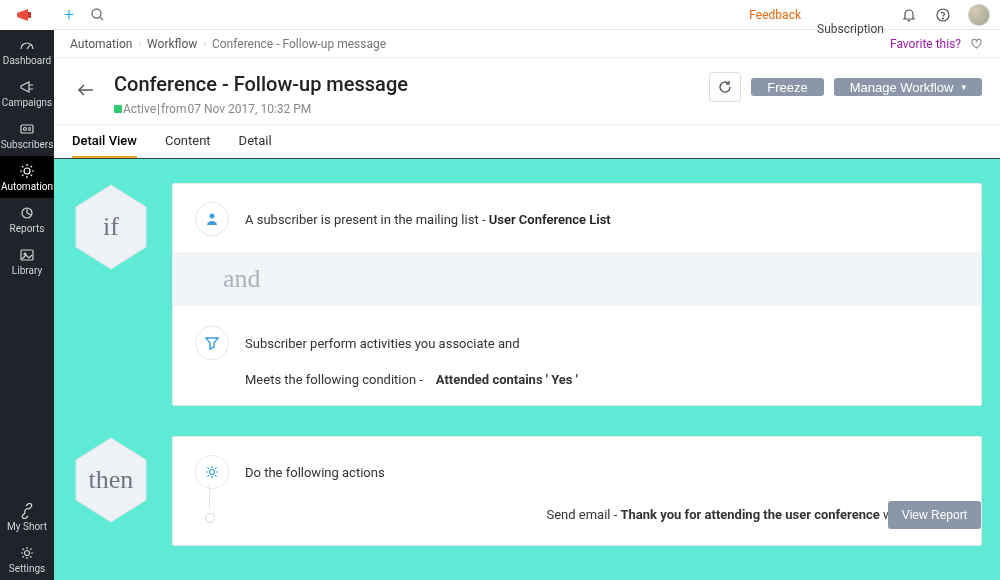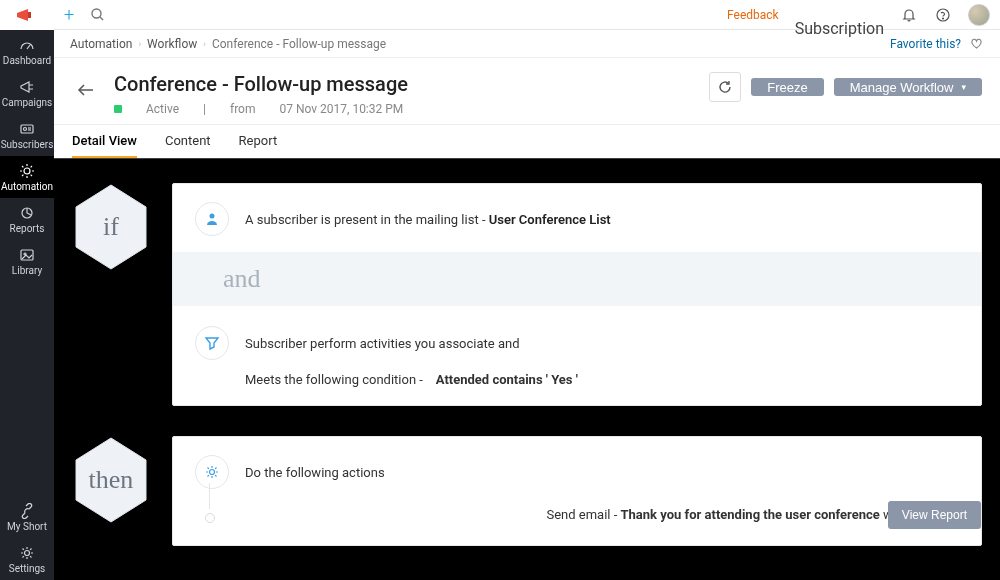--- a/index.html
+++ b/index.html
@@ -15,51 +15,51 @@
   .nav-item .ico { width: 16px; height: 16px; display: flex; align-items: center; justify-content: center; }
   .nav-bottom { margin-top: auto; }
 
   
   .main { flex: 1; display: flex; flex-direction: column; height: 100%; }
 
   
   .topbar { height: 30px; border-bottom: 1px solid #e6e6e6; display: flex; align-items: center; padding: 0 10px; gap: 14px; }
   .topbar-right { margin-left: auto; display: flex; align-items: center; gap: 16px; }
   .feedback { color: #e8690b; font-size: 12px; cursor: pointer; }
-  .sub-link { color: #444; font-size: 16px; cursor: pointer; margin-top: 28px; }
+  .sub-link { color: #444; font-size: 12px; cursor: pointer; margin-top: 28px; }
   .top-icon { width: 18px; height: 18px; display: flex; align-items: center; justify-content: center; color: #555; cursor: pointer; }
   .avatar { width: 22px; height: 22px; border-radius: 50%; background: radial-gradient(circle at 30% 30%, #d8c9b4, #9aa48f); border: 1px solid #ccc; }
   .plus-btn { color: #1aa3e8; font-size: 18px; font-weight: 300; cursor: pointer; }
   .search-btn svg { stroke: #777; }
 
   
   .crumbar { height: 28px; border-bottom: 1px solid #eee; display: flex; align-items: center; padding: 0 16px; font-size: 12px; color: #777; }
   .crumbar .crumb { color: #555; }
   .crumbar .sep { margin: 0 6px; color: #bbb; font-size: 9px; }
-  .crumbar-right { margin-left: auto; display: flex; align-items: center; gap: 8px; color: #0369a1; font-size: 12px; }
+  .crumbar-right { margin-left: auto; display: flex; align-items: center; gap: 8px; color: #a21caf; font-size: 12px; }
   .heart-icon svg { stroke: #888; }
 
   
   .header { display: flex; align-items: flex-start; padding: 14px 18px 8px 18px; gap: 14px; border-bottom: 1px solid #eee; }
   .back-btn { width: 28px; height: 28px; display: flex; align-items: center; justify-content: center; color: #555; cursor: pointer; margin-top: 4px; }
   .titleblock h1 { font-size: 20px; font-weight: 500; color: #222; }
-  .meta-row { display: flex; align-items: center; gap: 24px; margin-top: 6px; font-size: 12px; color: #888; }
+  .meta-row { display: flex; align-items: center; gap: 1px; margin-top: 6px; font-size: 12px; color: #888; }
   .statusdot { width: 8px; height: 8px; background: #2ecc71; border-radius: 1px; }
   .header-actions { margin-left: auto; display: flex; align-items: center; gap: 10px; }
   .icon-btn { width: 32px; height: 30px; border: 1px solid #ddd; border-radius: 3px; display: flex; align-items: center; justify-content: center; background: #fff; cursor: pointer; }
   .btn { height: 18px; padding: 0 16px; border-radius: 3px; background: #8b97a8; color: #fff; display: flex; align-items: center; font-size: 13px; cursor: pointer; border: none; gap: 8px; }
   .btn .chev { font-size: 9px; }
 
   
   .tabs { display: flex; gap: 28px; padding: 0 18px; border-bottom: 1px solid #404040; height: 34px; align-items: center; }
   .tab { font-size: 13px; color: #333; padding: 8px 0; cursor: pointer; border-bottom: 2px solid transparent; }
   .tab.active { color: #000; border-bottom: 2px solid #f5a623; font-weight: 500; }
 
   
-  .body { flex: 1; overflow: auto; background: #000000; padding: 24px 18px; }
+  .body { flex: 1; overflow: auto; background: #5eead4; padding: 24px 18px; }
   .flow-block { display: flex; align-items: stretch; gap: 22px; margin-bottom: 30px; }
   .hex { width: 78px; height: 88px; flex-shrink: 0; position: relative; display: flex; align-items: center; justify-content: center; font-family: "Brush Script MT", cursive; font-size: 26px; color: #6c7580; }
   .hex svg { position: absolute; inset: 0; }
   .card { flex: 1; border: 1px solid #e8e8e8; border-radius: 2px; background: #fff; padding: 18px 22px; position: relative; }
   .row { display: flex; align-items: center; gap: 16px; font-size: 13px; color: #333; }
   .row .circ { width: 34px; height: 34px; border-radius: 50%; border: 1px solid #e3e7ec; display: flex; align-items: center; justify-content: center; flex-shrink: 0; }
   .row strong { font-weight: 600; color: #222; }
   .and-band { height: 54px; background: #f2f5f8; display: flex; align-items: center; padding-left: 50px; font-family: "Brush Script MT", cursive; font-size: 26px; color: #a9b2bc; margin: 16px -22px 0 -22px; }
   .subrow { padding: 20px 0 0 0; }
   .condition-line { margin-left: 50px; margin-top: 12px; font-size: 13px; color: #333; }
@@ -240,21 +240,21 @@
         <button class="btn">
           <span>Manage Workflow</span>
           <span class="chev">▾</span>
         </button>
       </div>
     </div>
 
     <div class="tabs">
       <div class="tab active">Detail View</div>
       <div class="tab">Content</div>
-      <div class="tab">Report</div>
+      <div class="tab">Detail</div>
     </div>
 
     <div class="body">
 
       <div class="flow-block">
         <div class="hex">
           <svg viewBox="0 0 78 88" width="78" height="88">
               <polygon points="39,2 74,24 74,64 39,86 4,64 4,24" fill="#eef2f6" stroke="#dfe5eb" stroke-width="1"></polygon>
             </svg>
           <span style="position:relative">if</span>

